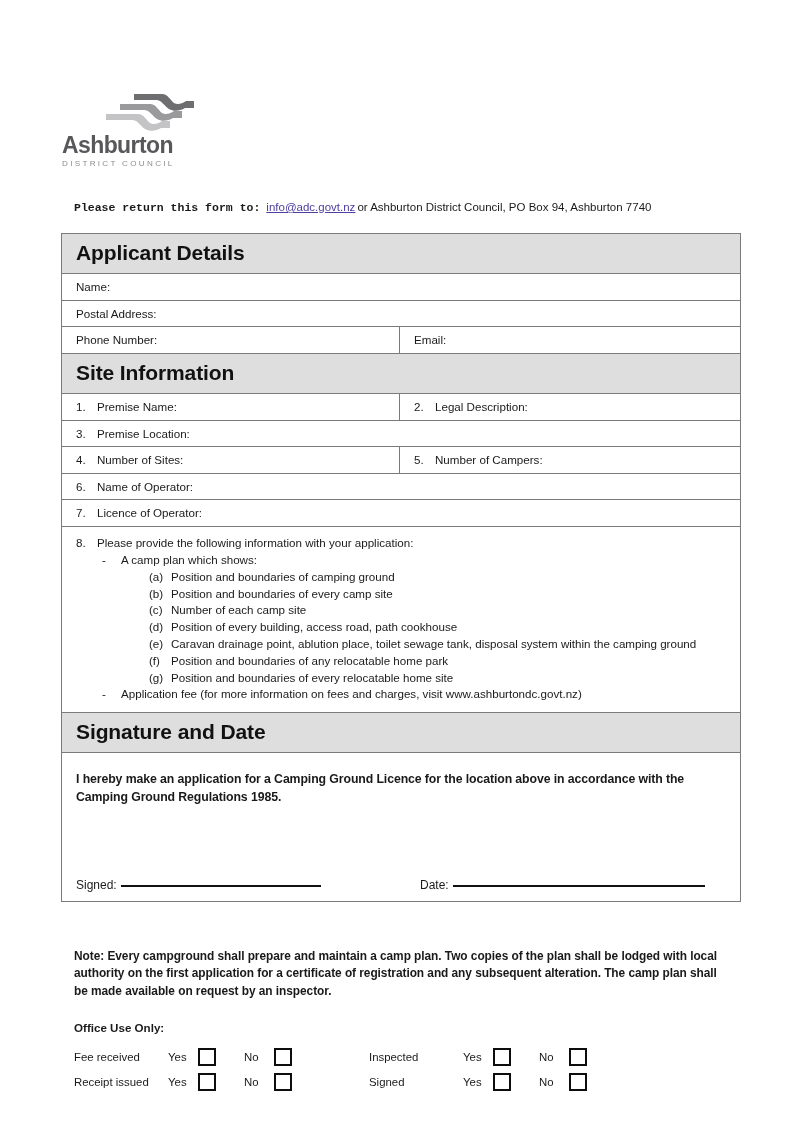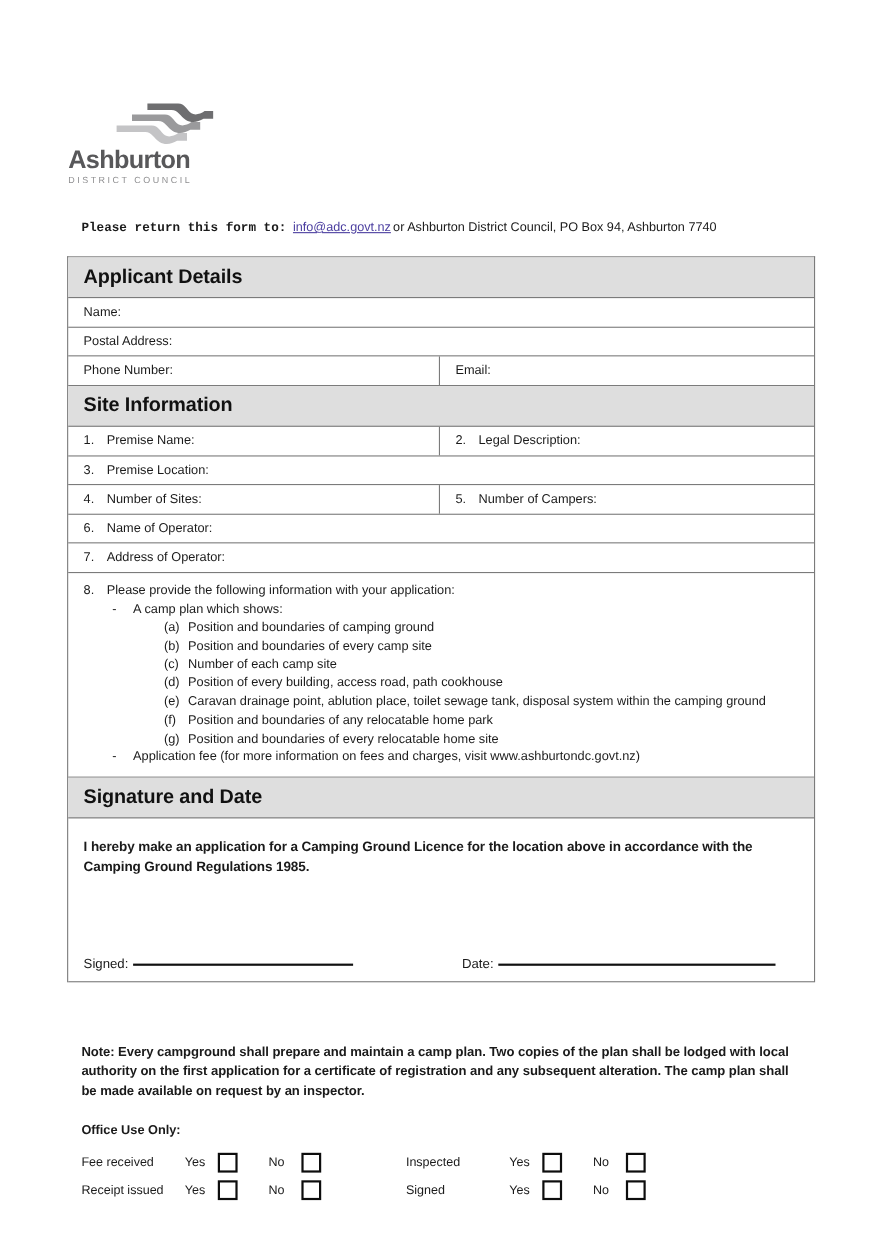--- a/index.html
+++ b/index.html
@@ -120,21 +120,21 @@
     flex: 1 1 auto;
   }
   .cell.left-col {
     flex: 0 0 338px;
     border-right: 1.5px solid #7b7b7b;
   }
   .section-head {
     background: #dedede;
     border-bottom: 1.5px solid #7b7b7b;
     padding: 7px 0 8px 14px;
-    font-size: 18px;
+    font-size: 21px;
     font-weight: bold;
     letter-spacing: -0.1px;
     color: #111;
     box-sizing: border-box;
   }
 
   
   .num-item {
     display: flex;
     align-items: baseline;
@@ -366,21 +366,21 @@
             <span class="num">6.</span>
             <span>Name of Operator:</span>
           </span>
       </div>
     </div>
 
     <div class="row">
       <div class="cell">
         <span class="num-item">
             <span class="num">7.</span>
-            <span>Address of Operator:</span>
+            <span>Licence of Operator:</span>
           </span>
       </div>
     </div>
 
     <div class="row">
       <div class="cell cell-q8">
         <div class="q8-head">
           <span class="num">8.</span>
           <span>Please provide the following information with your application:</span>
         </div>

